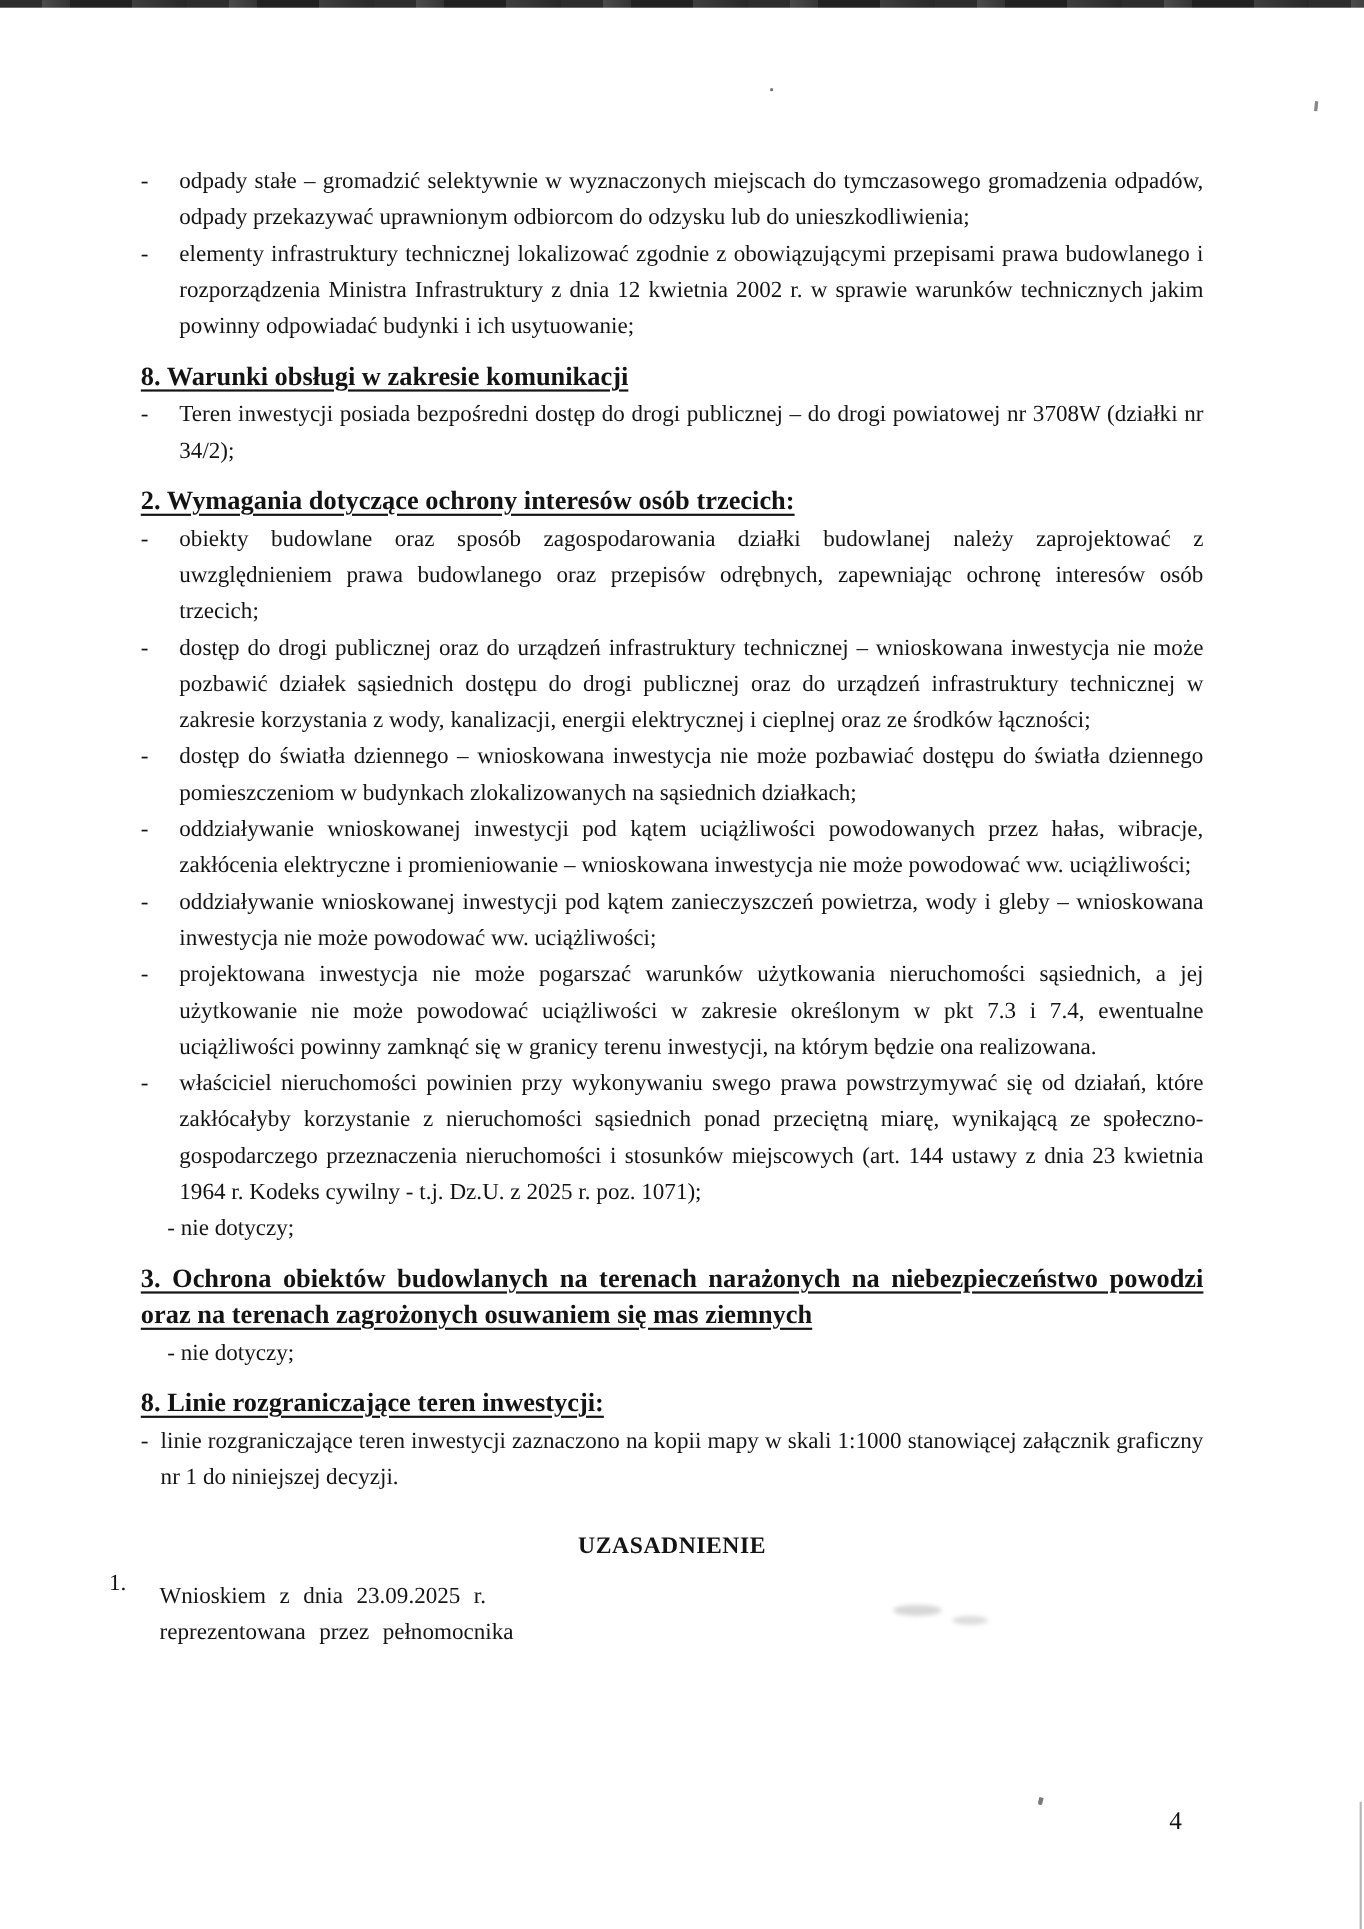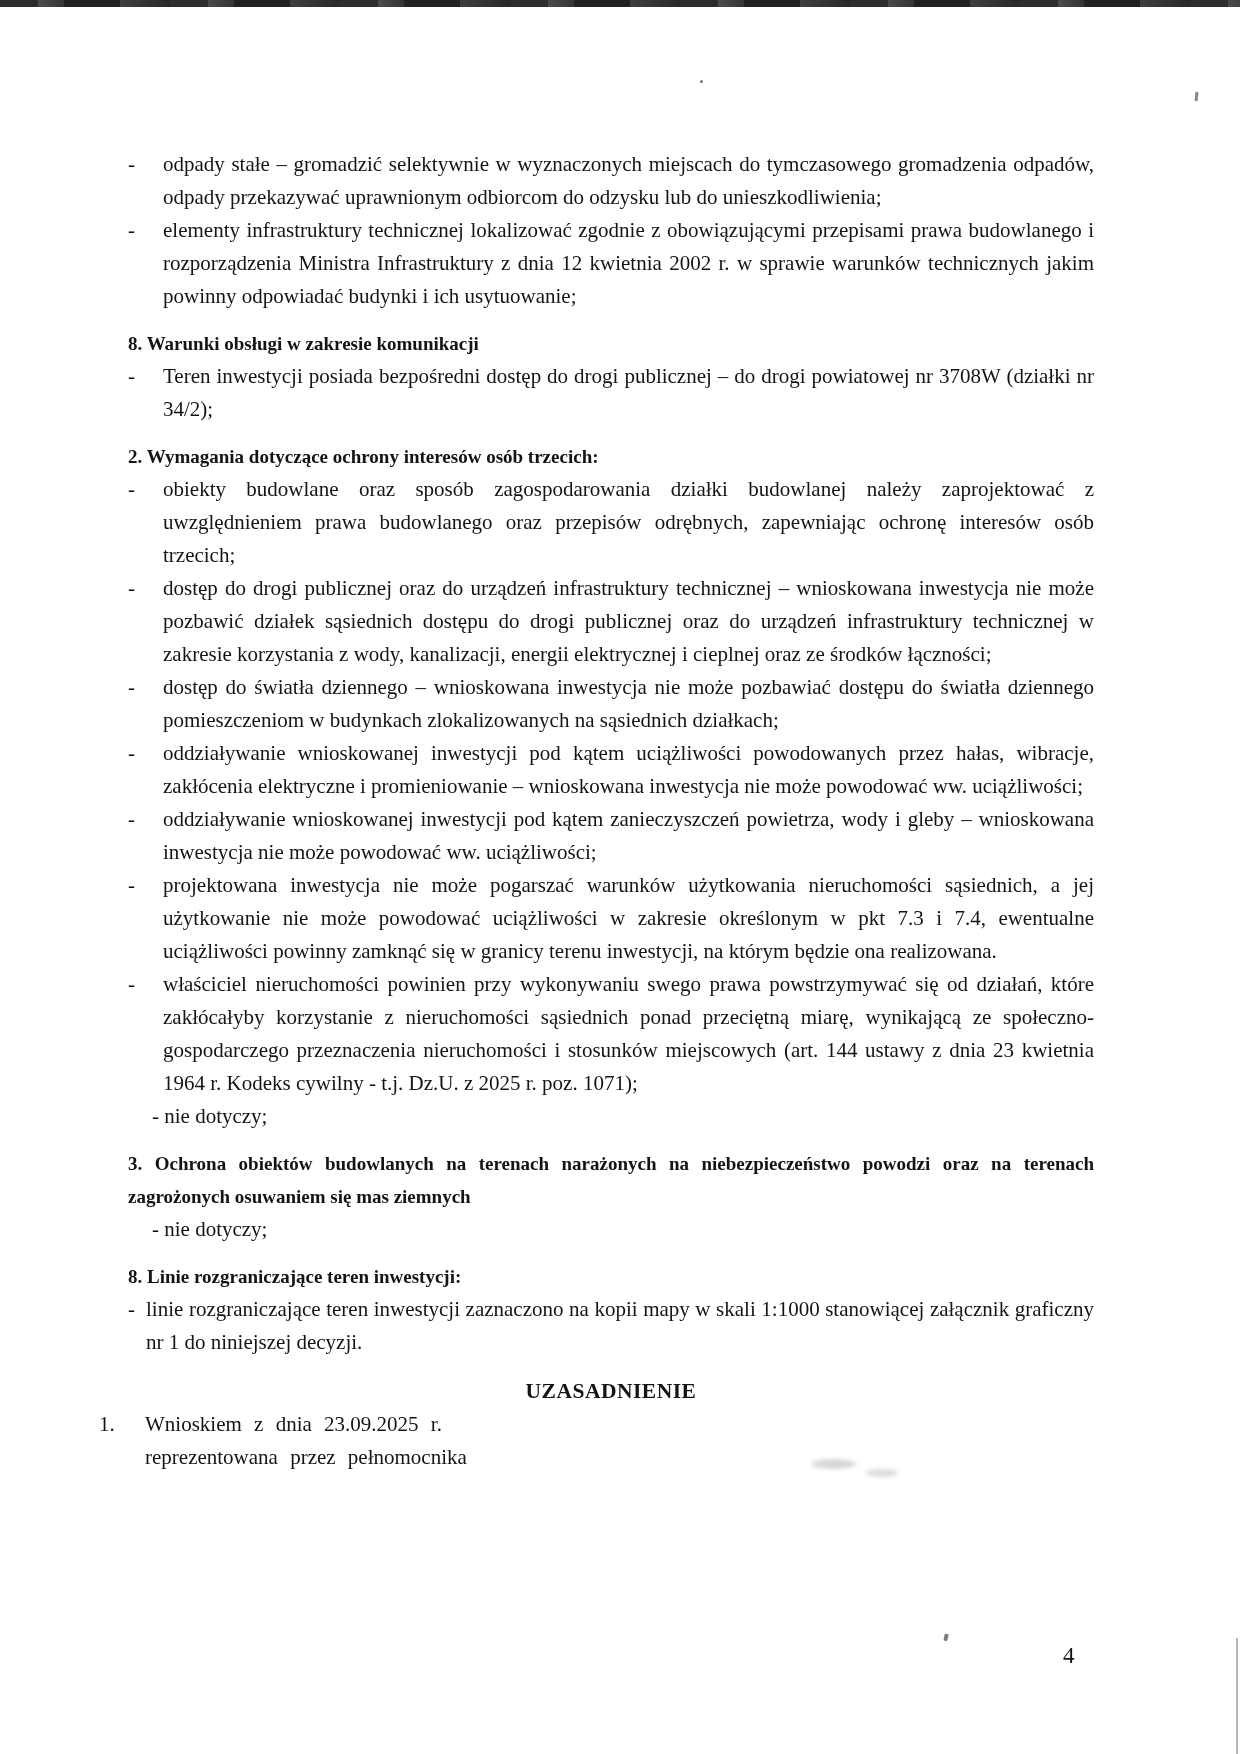--- a/index.html
+++ b/index.html
@@ -40,42 +40,43 @@
     flex: 0 0 35px;
     text-align: left;
   }
   .bullet .btext {
     flex: 1;
     text-align: justify;
   }
   .bullet.tight .dash { flex: 0 0 18px; }
   .hd {
     font-weight: bold;
-    font-size: 19px;
+    font-size: 24px;
+    text-decoration: underline;
     text-decoration-thickness: 2px;
     text-underline-offset: 4px;
     margin-top: 14px;
   }
   .hd.two-line { text-align: justify; }
   .note { text-align: left; margin-left: 24px; }
   .center-head {
-    margin-top: 16px;
+    margin-top: 30px;
     text-align: center;
     font-weight: bold;
     font-size: 21.5px;
     letter-spacing: .5px;
   }
   .numbered {
     display: flex;
     margin-left: -29px;
     word-spacing: 7px;
     text-align: left;
   }
   .numbered .num { flex: 0 0 46px; }
-  .numbered .lines { flex: 1; }
+  .numbered .lines { flex: 1; margin-top: 12px; }
   .page-number {
     position: absolute;
     left: 1063px;
     top: 1643px;
     font-size: 23px;
   }
   
   .speck { position: absolute; pointer-events: none; }
   .speck.smudge-a { left: 812px; top: 1459px; width: 44px; height: 10px; background: #d7d7d7; border-radius: 50%; filter: blur(2px); }
   .speck.smudge-b { left: 866px; top: 1469px; width: 32px; height: 8px;  background: #dcdcdc; border-radius: 50%; filter: blur(2px); }

